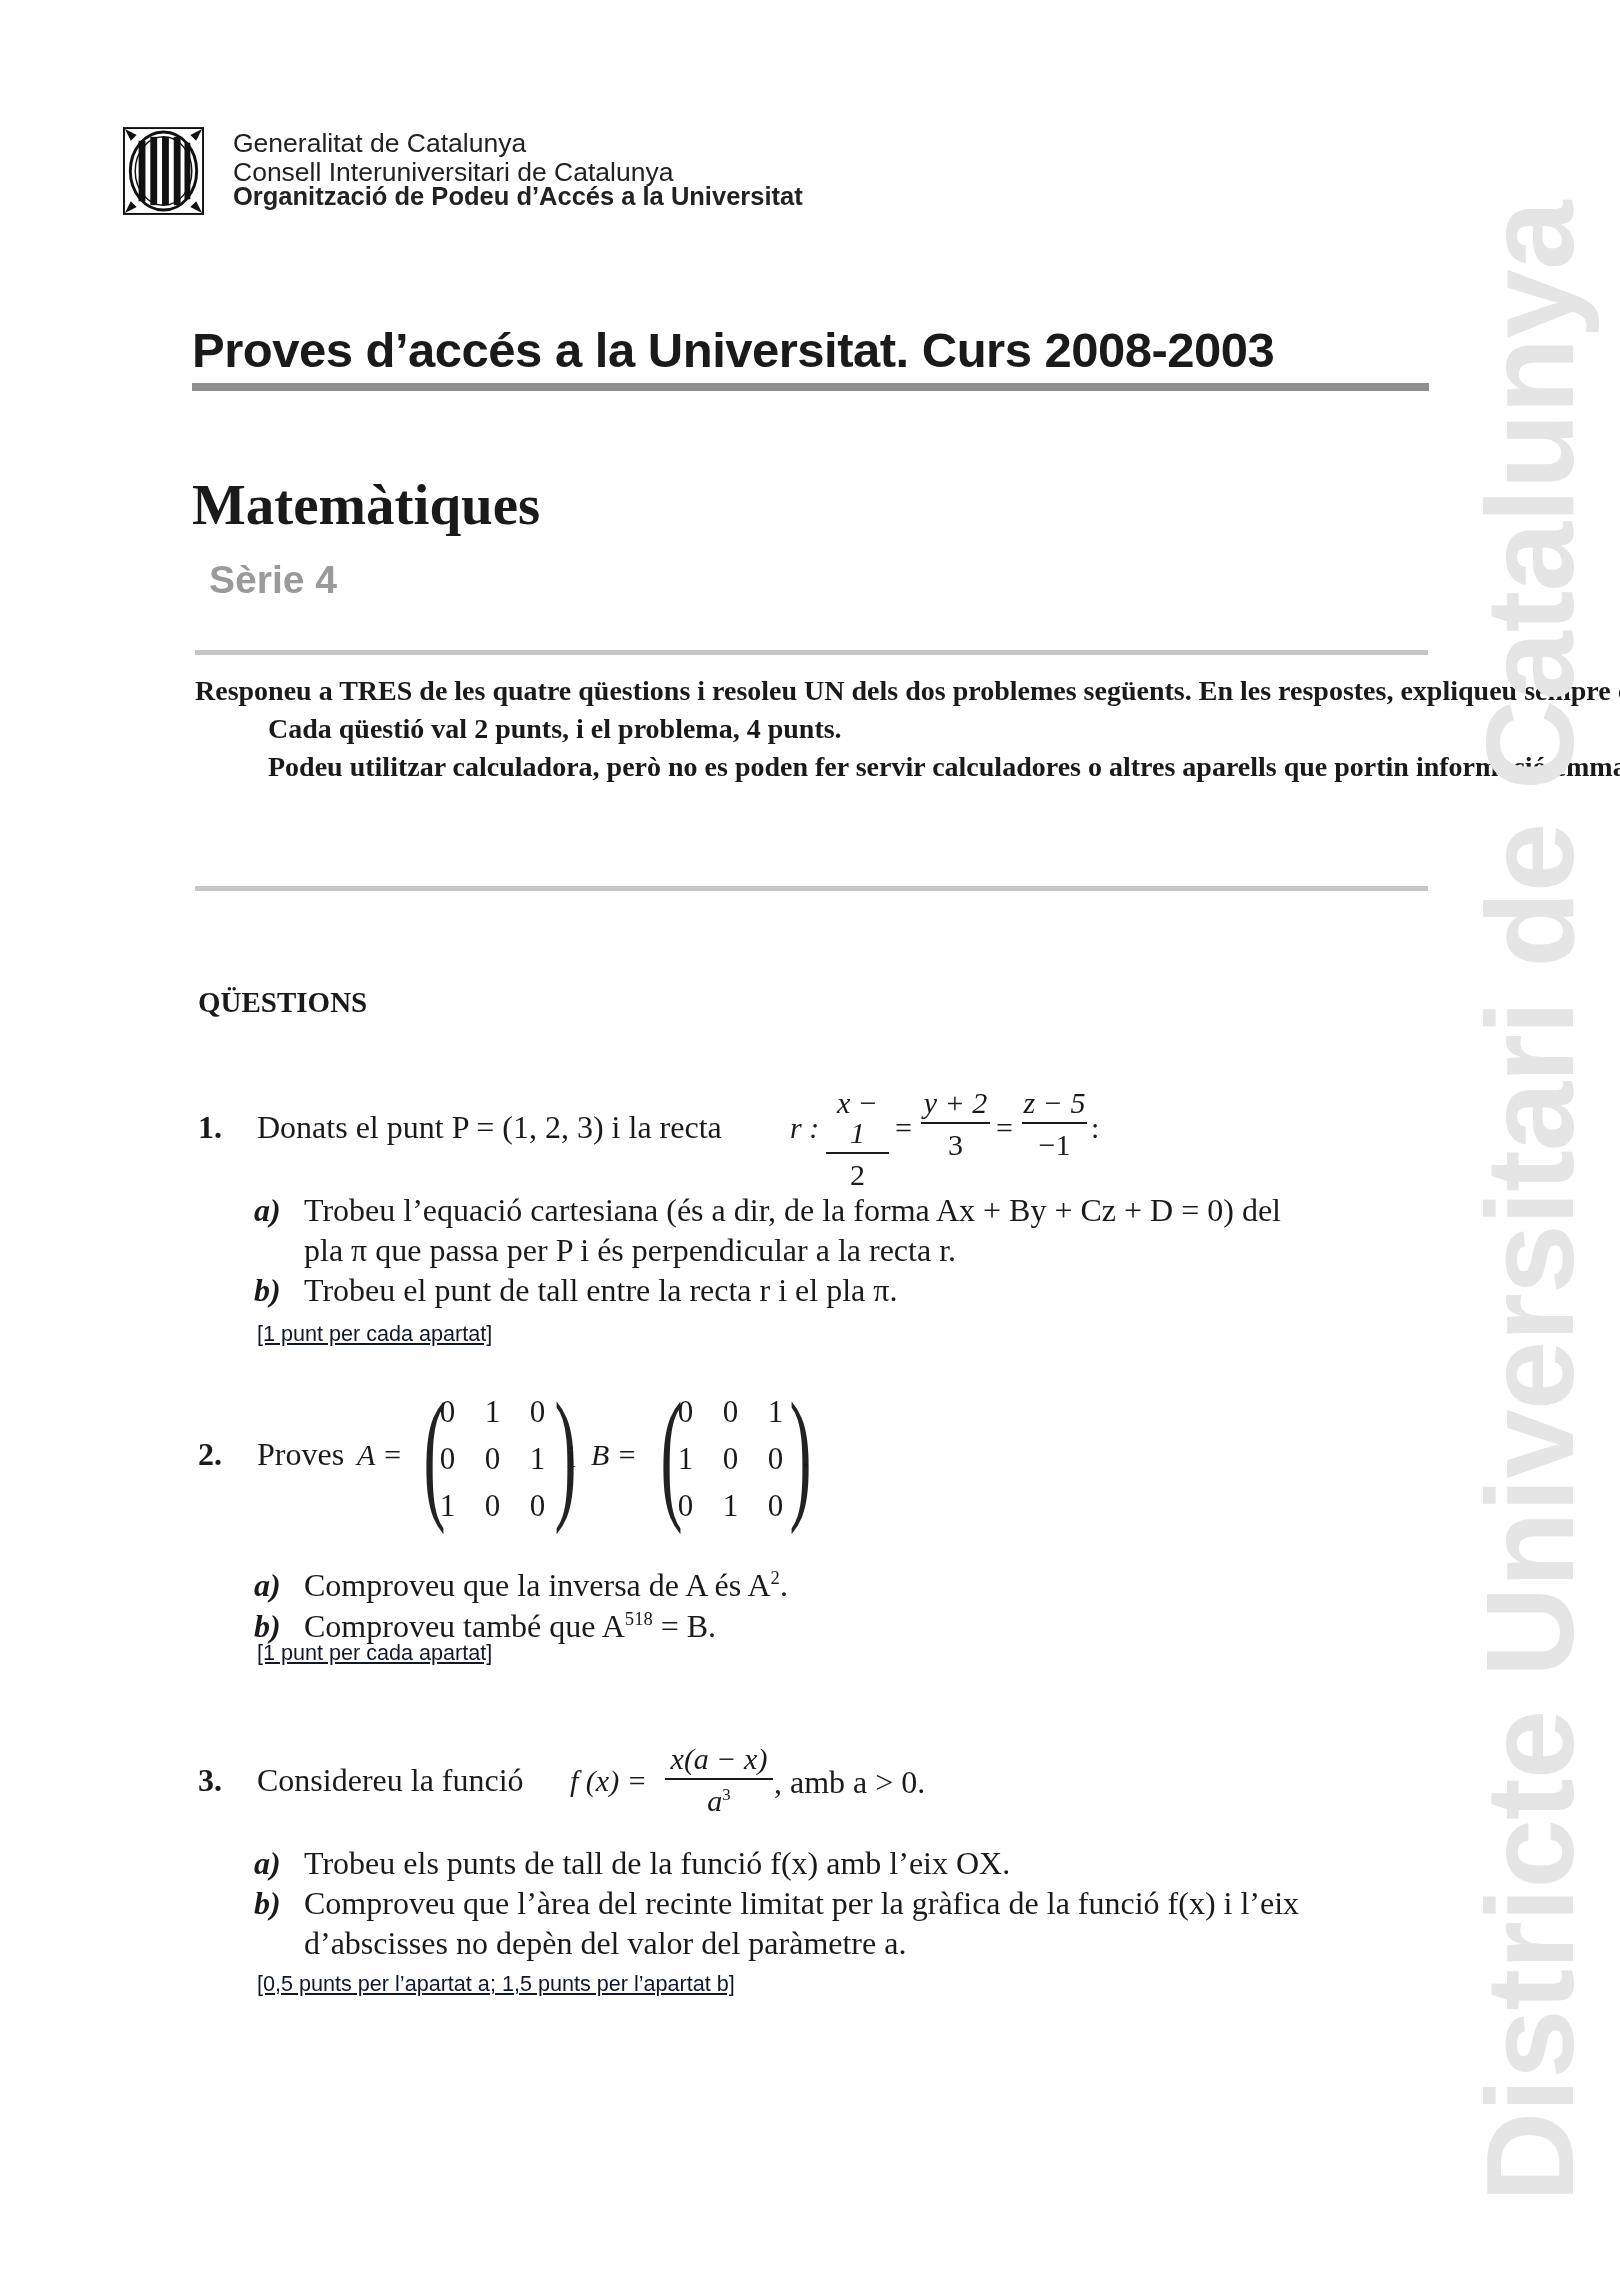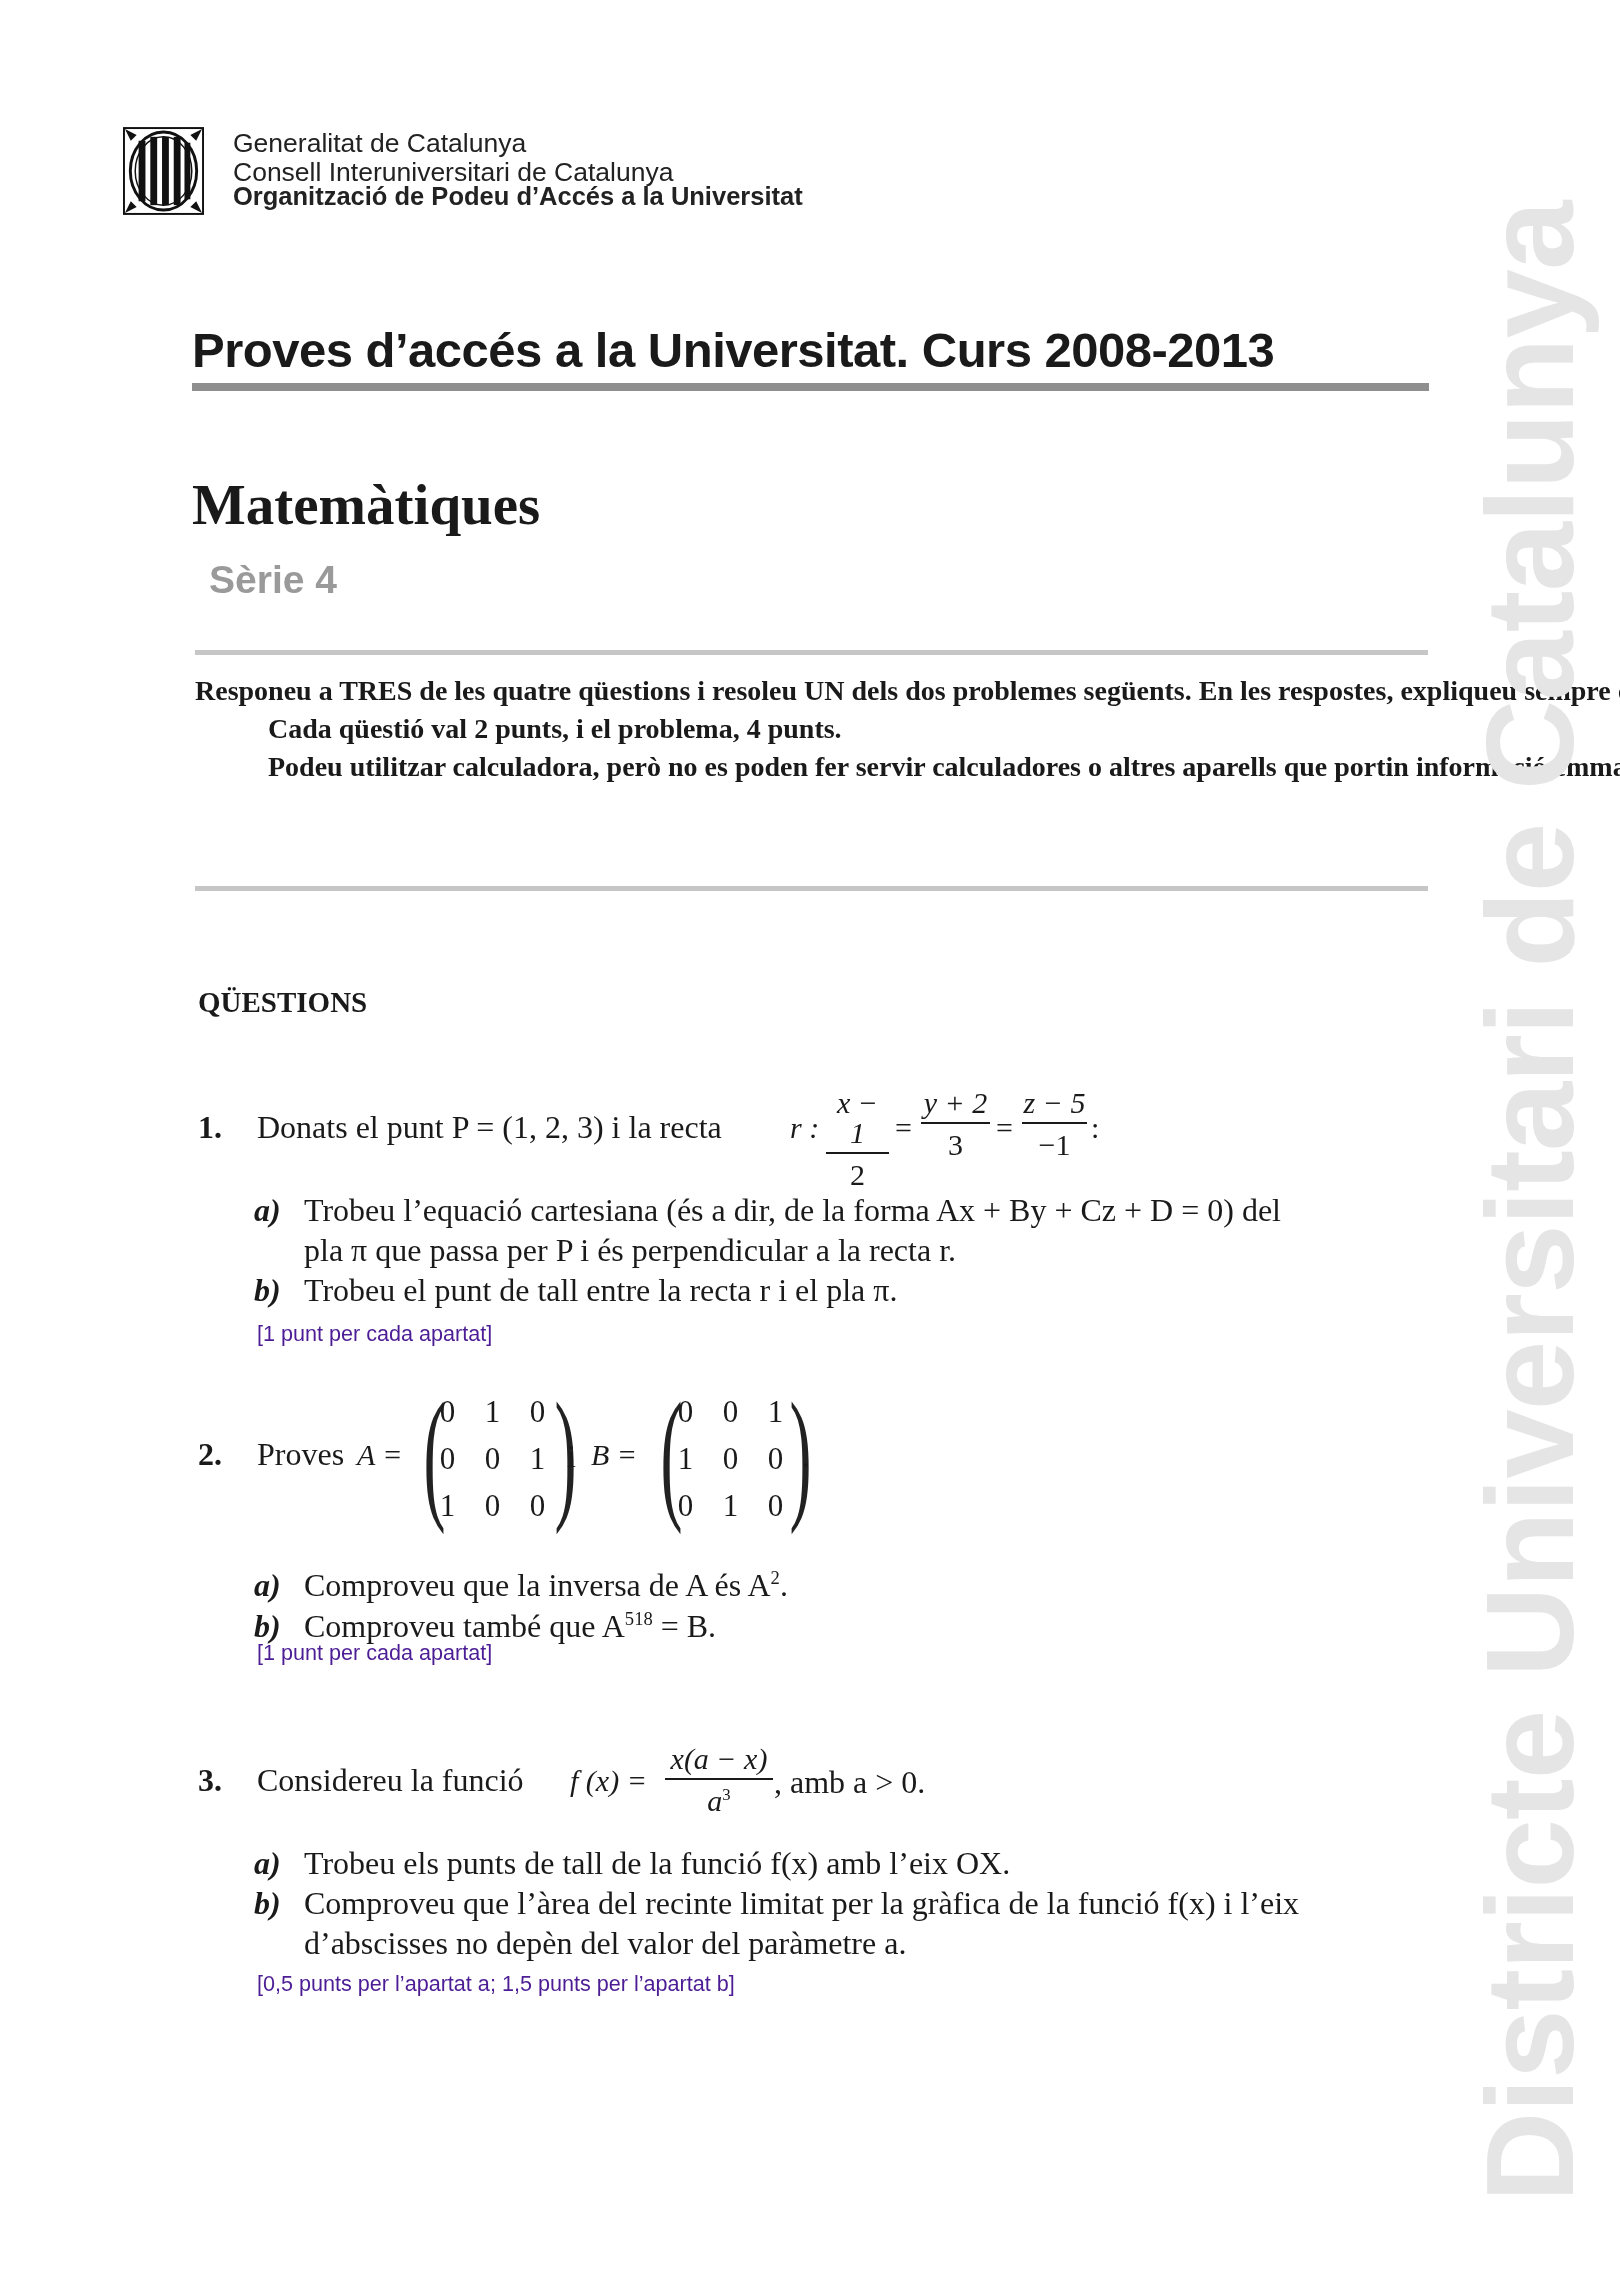--- a/index.html
+++ b/index.html
@@ -23,21 +23,21 @@
   .instr p { margin: 0; }
   .instr .indent { text-indent: 73px; }
 
   .section-h { left: 198px; top: 988px; font-size: 29px; font-weight: bold; line-height: 1; }
 
   .qnum { left: 198px; font-size: 32px; font-weight: bold; line-height: 1; }
   .qtext { left: 257px; font-size: 32px; line-height: 1; }
   .sub  { left: 254px; width: 1176px; font-size: 32px; line-height: 40px; white-space: normal; }
   .sub .lbl { display: inline-block; width: 50px; font-style: italic; font-weight: bold; }
   .sub .cont { padding-left: 50px; }
-  .note { left: 257px; font-size: 21.6px; line-height: 1; color: #4c1d95; }
+  .note { left: 257px; font-size: 21.6px; line-height: 1; color: #0f172a; text-decoration: underline; }
 
   
   .frac { position: absolute; text-align: center; font-family: "Liberation Serif", serif; font-size: 30px; line-height: 1; }
   .frac .num { display: block; }
   .frac .bar { display: block; height: 2px; background: #1a1a1a; margin: 3.9px 0 5.9px 0; }
   .frac .den { display: block; }
   .op { position: absolute; font-family: "Liberation Serif", serif; font-size: 30px; line-height: 1; }
 
   
   .paren { position: absolute; font-family: "Liberation Serif", serif; font-weight: 100; color: #222; }
@@ -59,21 +59,21 @@
     <rect x="28" y="10" width="7" height="70" fill="#111"></rect>
     <rect x="40" y="10" width="7" height="70" fill="#111"></rect>
     <rect x="52" y="10" width="7" height="70" fill="#111"></rect>
     <rect x="63" y="16" width="6" height="58" fill="#111"></rect>
   </svg>
 </div>
 <div class="abs org-line sans" style="top:130px;">Generalitat de Catalunya</div>
 <div class="abs org-line sans" style="top:159px;">Consell Interuniversitari de Catalunya</div>
 <div class="abs org-line sans" style="top:184px; font-weight:bold; font-size:25.5px;">Organització de Podeu d’Accés a la Universitat</div>
 
-<div class="abs main-title sans">Proves d’accés a la Universitat. Curs 2008-2013</div>
+<div class="abs main-title sans">Proves d’accés a la Universitat. Curs 2008-2003</div>
 <div class="abs rule-dark"></div>
 <div class="abs subject serif">Matemàtiques</div>
 <div class="abs series sans">Sèrie 4</div>
 
 <div class="abs rule-light" style="top:650px;"></div>
 <div class="abs instr serif" style="top:672px;">
   <p>Responeu a TRES de les quatre qüestions i resoleu UN dels dos problemes següents. En les respostes, expliqueu sempre què és el que voleu fer i per què.</p>
   <p class="indent">Cada qüestió val 2 punts, i el problema, 4 punts.</p>
   <p class="indent">Podeu utilitzar calculadora, però no es poden fer servir calculadores o altres aparells que portin informació emmagatzemada o que puguin transmetre o rebre informació.</p>
 </div>

